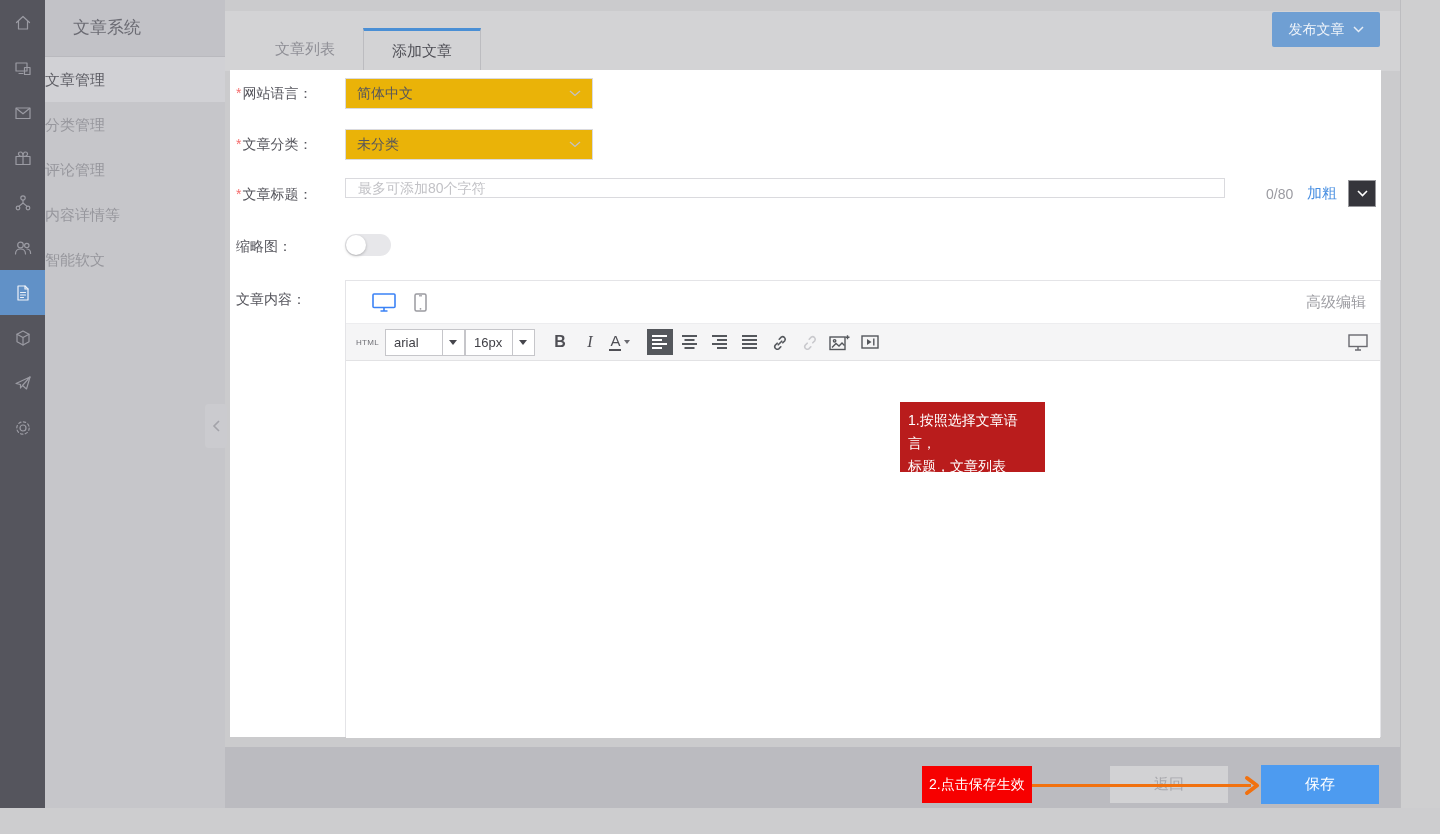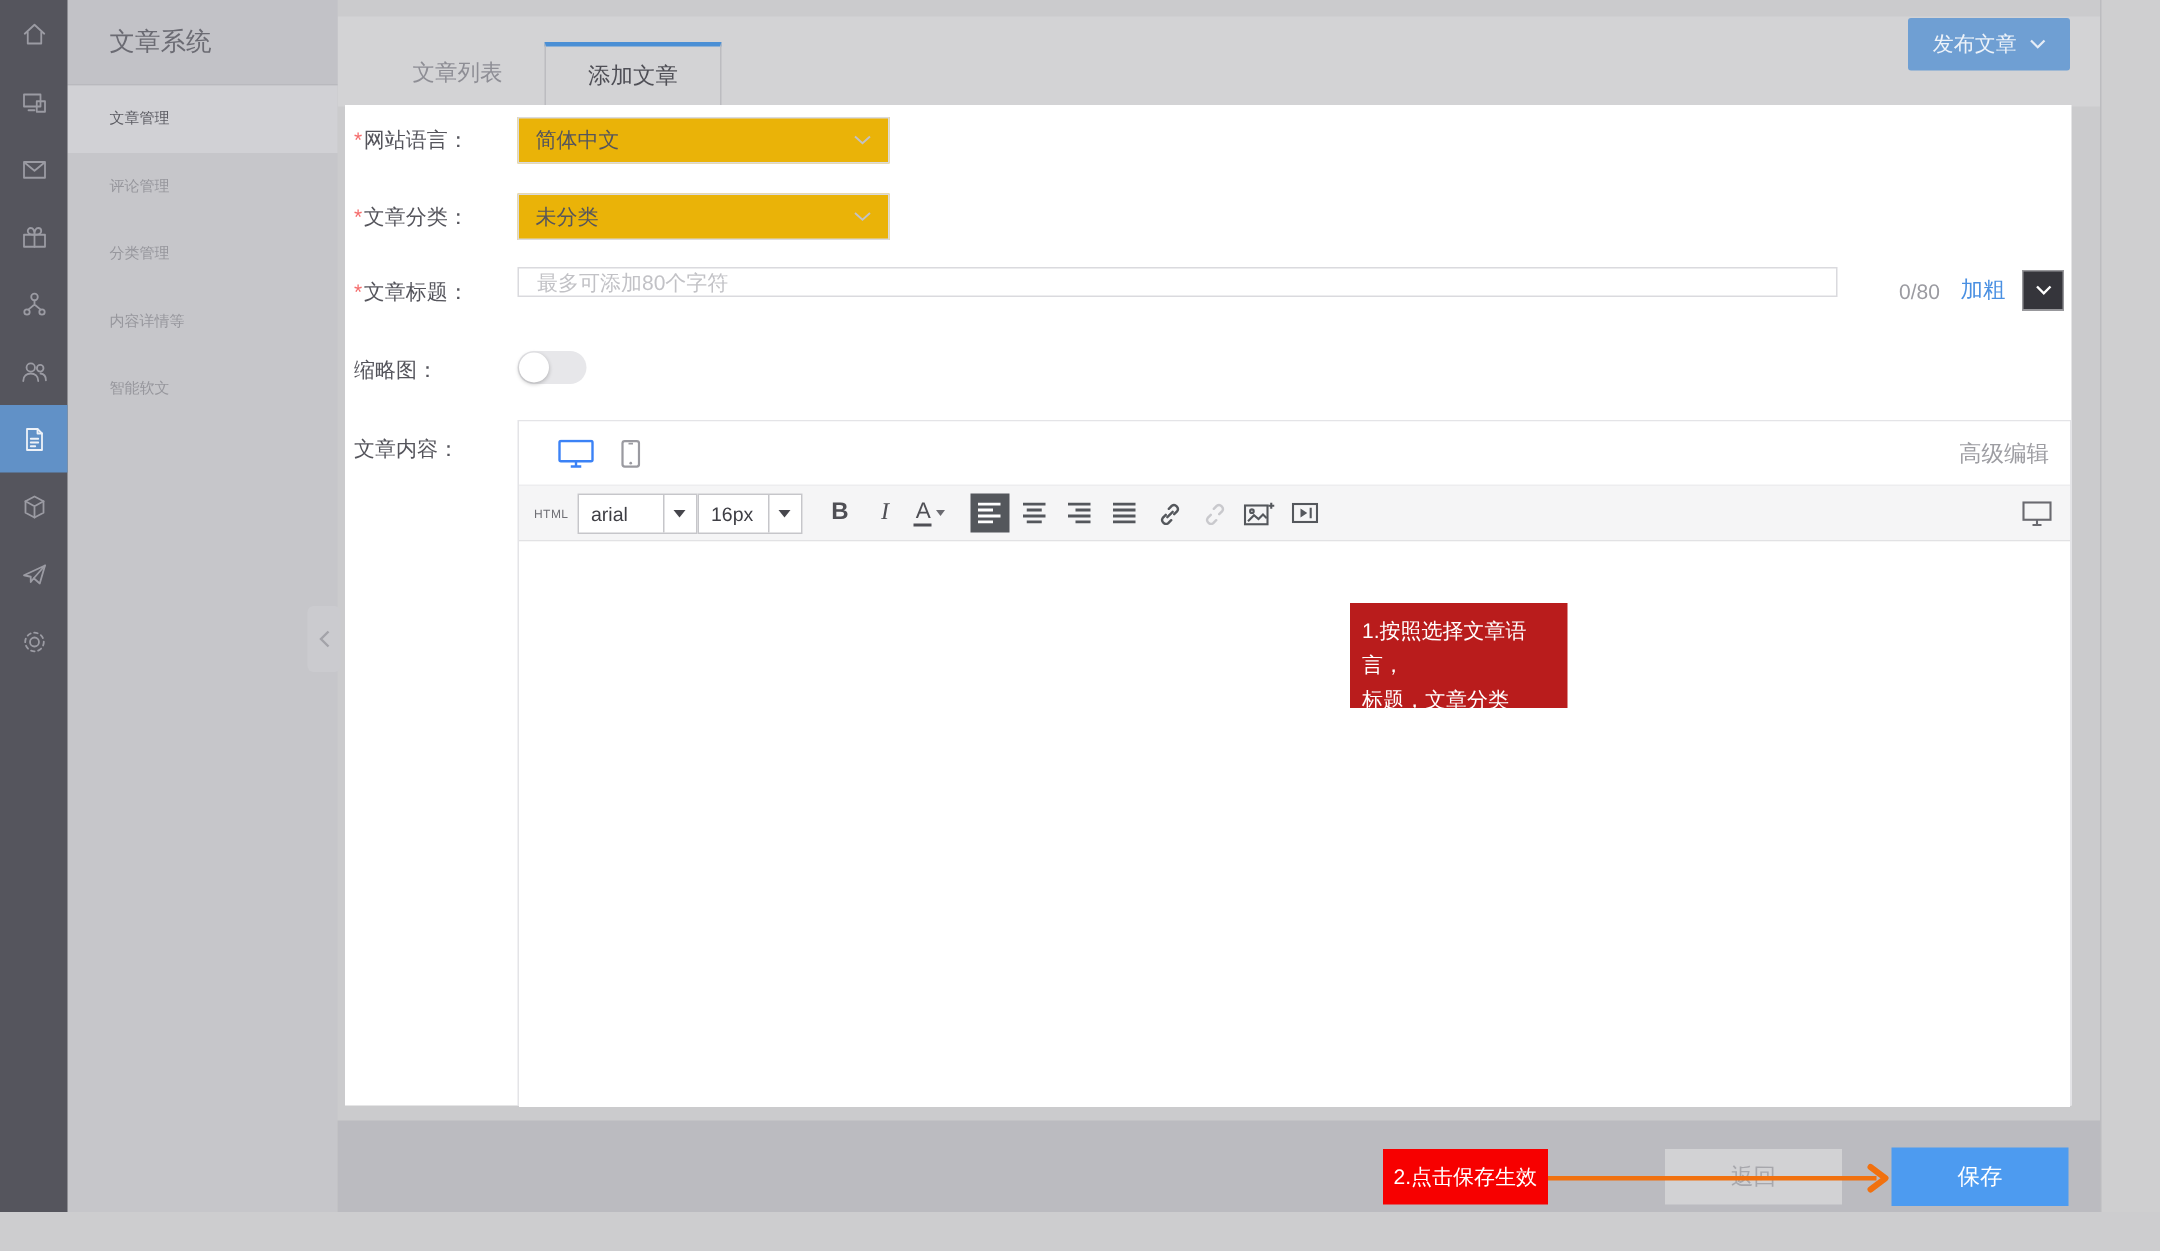--- a/index.html
+++ b/index.html
@@ -11,21 +11,21 @@
   .rail{position:absolute;left:0;top:0;width:45px;height:808px;background:#55555d;z-index:6}
   .rail-item{width:45px;height:45px;display:flex;align-items:center;justify-content:center;cursor:pointer}
   .rail-item svg{stroke:#9b9ba3;fill:none;stroke-width:1.2;stroke-linejoin:round;stroke-linecap:round}
   .rail-item.active{background:#6191c7}
   .rail-item.active svg{stroke:#eef2f8}
 
   
   .subbar{position:absolute;left:45px;top:0;width:180px;height:808px;background:#c6c6ca;z-index:5}
   .subbar-title{height:56px;line-height:56px;padding-left:28px;font-size:17px;color:#6b6b73;
                 background:#c2c2c7;border-bottom:1px solid #b9b9be}
-  .subitem{height:45px;line-height:45px;padding-left:28px;font-size:10px;color:#97979d;cursor:pointer}
+  .subitem{height:45px;line-height:45px;font-size:15px;color:#97979d;cursor:pointer}
   .subitem.active{background:#d1d1d5;color:#5d5d64}
   .collapse{position:absolute;left:205px;top:404px;width:22px;height:44px;background:#cbcbcf;
             border-radius:4px;display:flex;align-items:center;justify-content:center;z-index:7;cursor:pointer}
 
   
   .topstrip{position:absolute;left:225px;top:11px;width:1175px;height:60px;background:#d3d3d5}
   .tabs{position:absolute;left:22px;top:17px;display:flex;height:43px}
   .tab{padding:0 28px;line-height:42px;font-size:15px;color:#8e8e95;cursor:pointer;box-sizing:border-box}
   .tab.active{border-top:3px solid #4a8fd5;border-left:1px solid #bcbcc0;border-right:1px solid #bcbcc0;
               line-height:39px;color:#4f4f56}
@@ -156,22 +156,22 @@
     <svg width="20" height="20" viewBox="0 0 20 20">
         <circle cx="10" cy="10" r="3"></circle>
         <circle cx="10" cy="10" r="6.2" stroke-dasharray="2.4 2.4"></circle>
       </svg>
   </div>
 </div>
 
 <div class="subbar">
   <div class="subbar-title">文章系统</div>
   <div class="subitem active">文章管理</div>
+  <div class="subitem">分类管理</div>
   <div class="subitem">评论管理</div>
-  <div class="subitem">分类管理</div>
   <div class="subitem">内容详情等</div>
   <div class="subitem">智能软文</div>
 </div>
 <div class="collapse">
   <svg width="9" height="14" viewBox="0 0 9 14">
       <polyline points="7,2 2,7 7,12" fill="none" stroke="#a3a3a9" stroke-width="1.6"></polyline>
     </svg>
 </div>
 
 <div class="topstrip">
@@ -349,21 +349,21 @@
   </div>
 </div>
 
 <div class="bottombar"></div>
 <div class="btn-back">返回</div>
 <div class="btn-save">保存</div>
 <div class="pagefoot"></div>
 
 <div class="ann1">
   <div>1.按照选择文章语言，</div>
-  <div>标题，文章分类</div>
+  <div>标题，文章列表</div>
 </div>
 <div class="ann2">2.点击保存生效</div>
 <div class="arrow-line"></div>
 <div class="arrow-head">
   <svg width="16" height="21" viewBox="0 0 16 21">
       <polyline points="3,3 13,10.5 3,18" fill="none" stroke="#f1710f" stroke-width="4" stroke-linecap="round" stroke-linejoin="round"></polyline>
     </svg>
 </div>
 
 </body></html>

